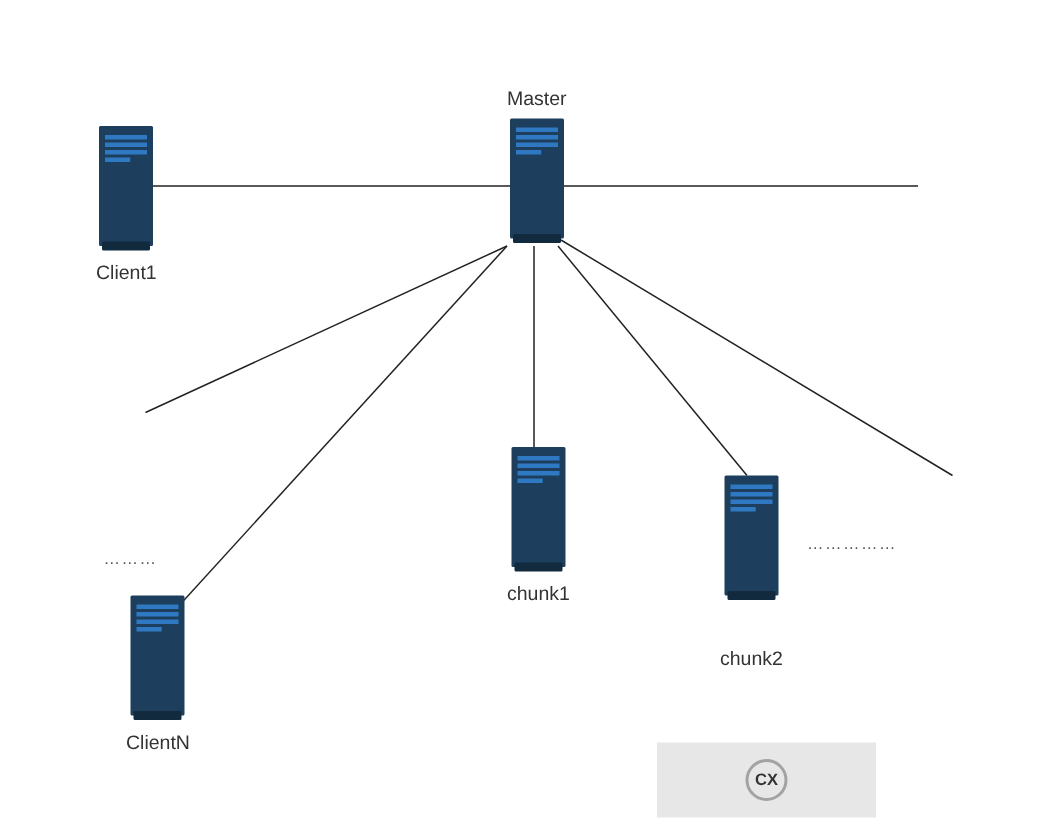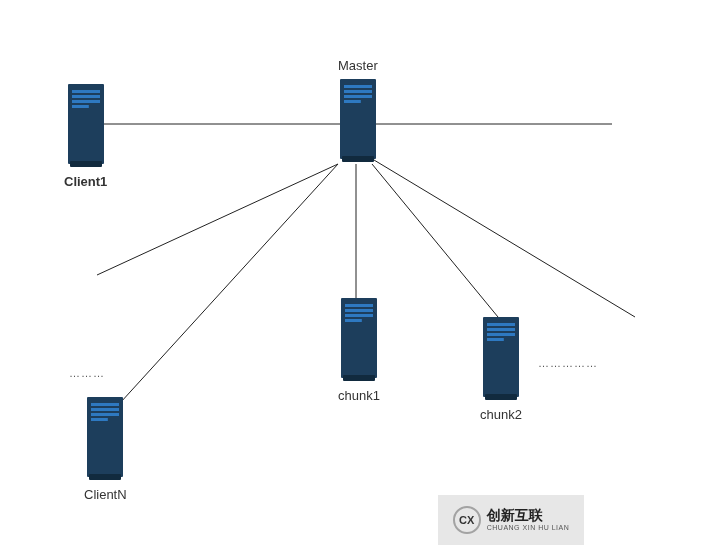--- a/index.html
+++ b/index.html
@@ -52,50 +52,46 @@
     <line x1="372" y1="164" x2="498" y2="317"></line>
 
     <line x1="374" y1="160" x2="635" y2="317"></line>
   </svg>
 
   <div class="node" style="left:338px; top:58px;">
     <div class="label top">Master</div>
     <div class="server-icon"></div>
   </div>
 
-  <div class="node" style="left:64px; top:84px;font-weight:bold;">
+  <div class="node" style="left:64px; top:84px;">
     <div class="server-icon"></div>
     <div class="label">Client1</div>
   </div>
 
 
 
   <div class="dots" style="left:69px; top:367px;">………</div>
 
   <div class="node" style="left:64px; top:397px;margin-left:20px;">
     <div class="server-icon"></div>
     <div class="label">ClientN</div>
   </div>
 
   <div class="node" style="left:338px; top:298px;">
     <div class="server-icon"></div>
     <div class="label">chunk1</div>
   </div>
 
-  <div class="node" style="left:480px; top:317px;">
+  <div class="node" style="left:480px; top:317px;gap:24px;">
     <div class="server-icon"></div>
     <div class="label">chunk2</div>
   </div>
 
   <div class="dots" style="left:538px; top:357px;">……………</div>
 
 
   <div class="watermark">
     <div class="wm-logo">
         <span>CX</span>
       </div>
-    <div class="wm-text">
-      <span class="wm-zh">创新互联</span>
-      <span class="wm-en">CHUANG XIN HU LIAN</span>
-    </div>
   </div>
 
 </div>
 
 </body></html>

